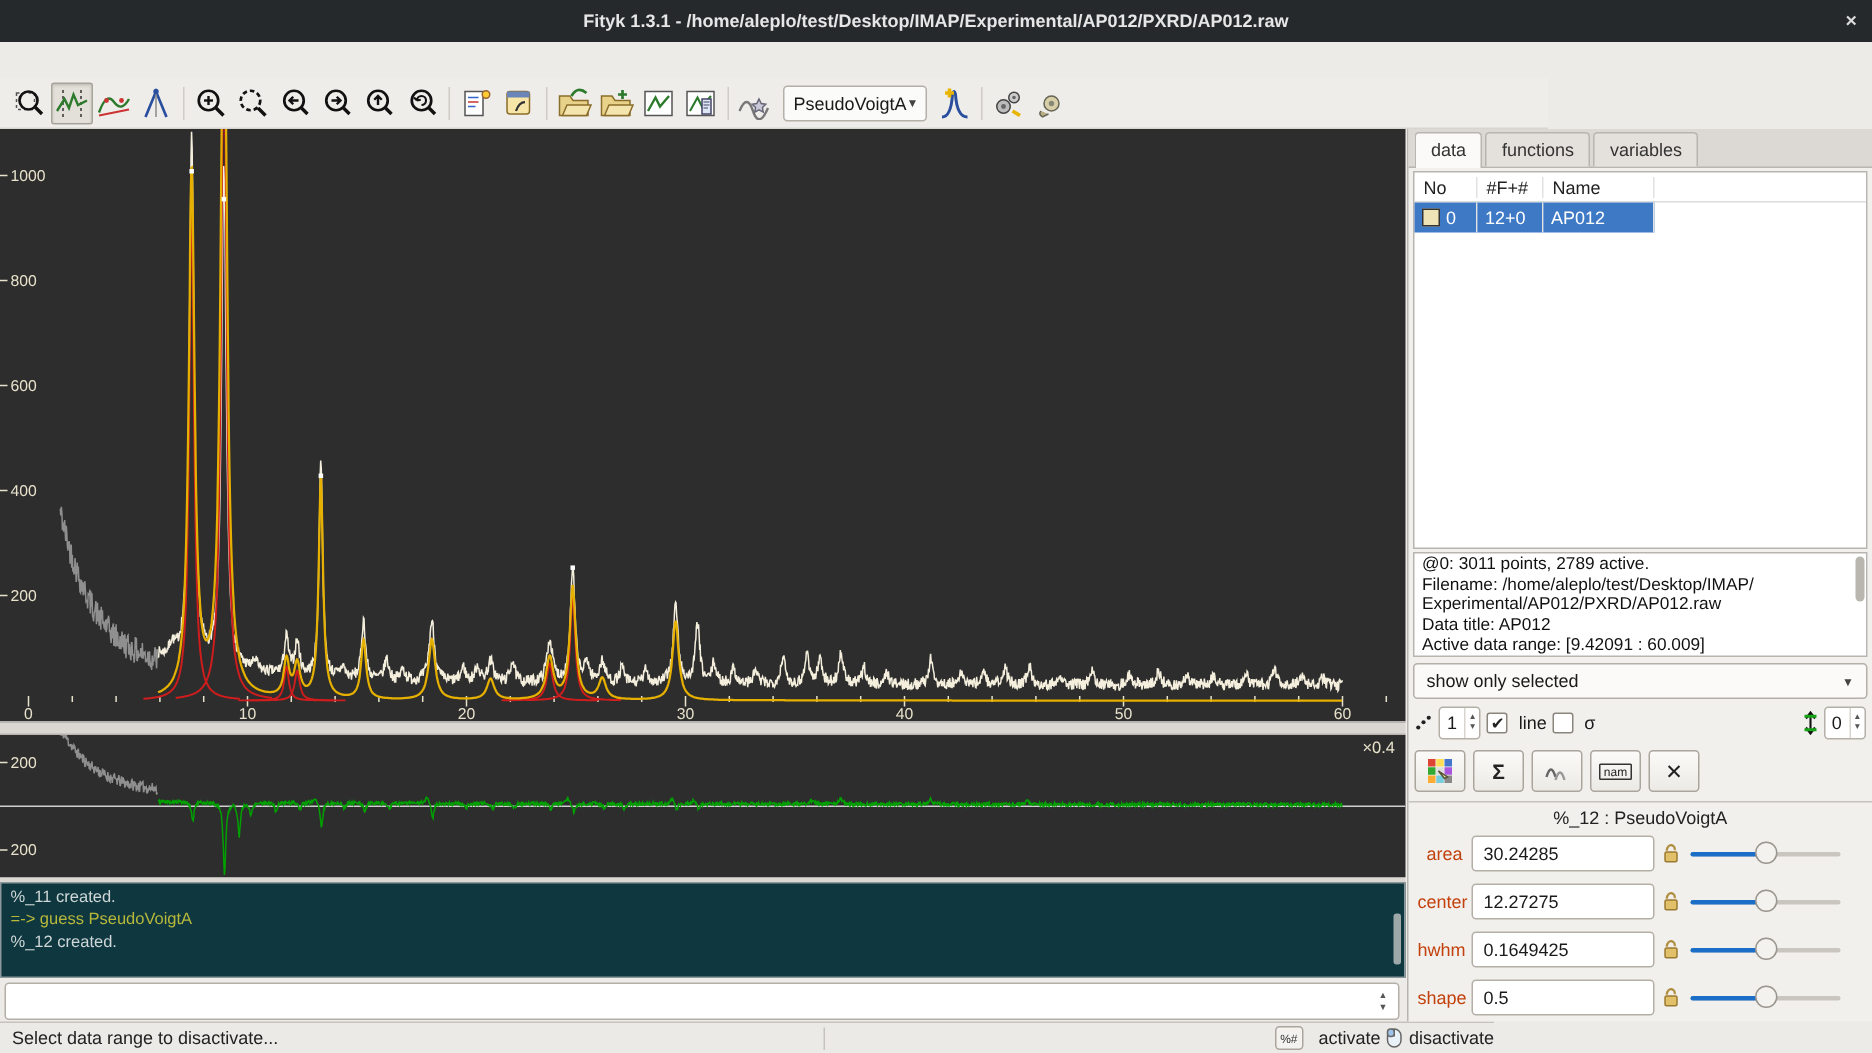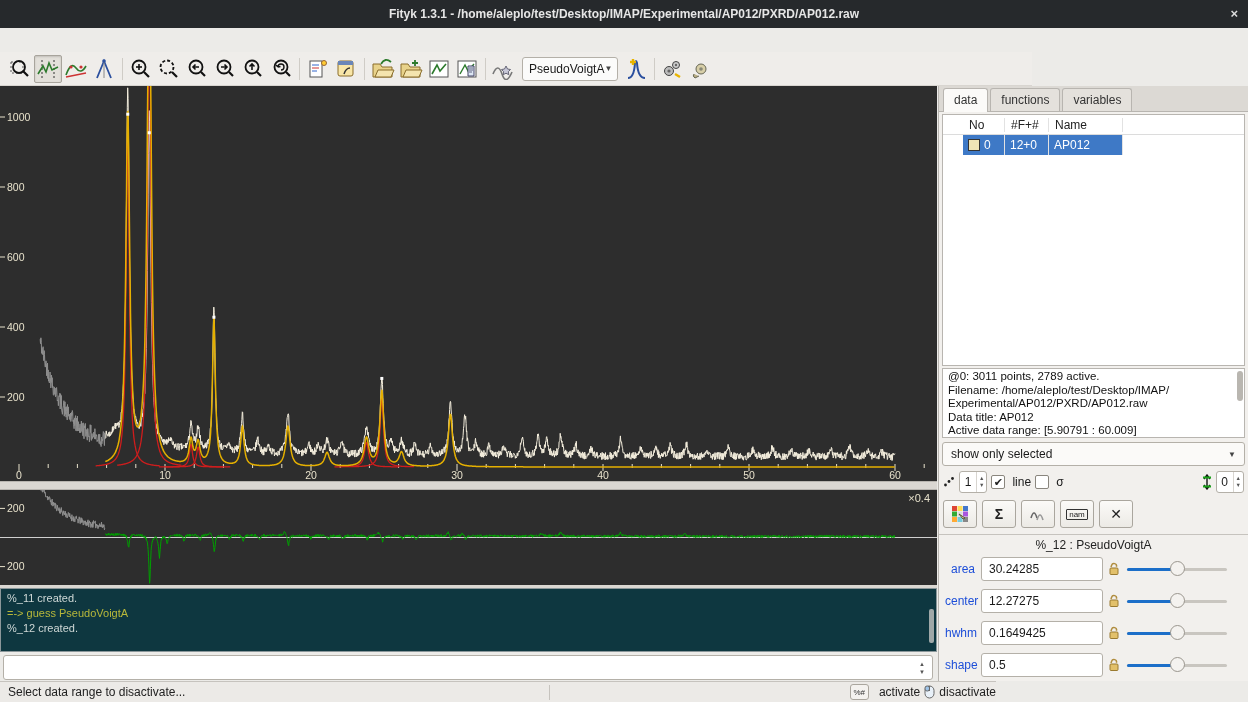--- a/index.html
+++ b/index.html
@@ -58,21 +58,21 @@
 
   
   #right-panel { left:938px; top:86px; width:310px; height:595px; background:#f2f0ed; border-left:1px solid #b8b5b0; }
   #tab-row { display:flex; align-items:flex-end; height:26px; background:#dcd9d4; border-bottom:1px solid #b8b5b0; padding-left:4px; }
   .tab { padding:4px 10px; font-size:12px; border:1px solid #b8b5b0; border-bottom:none; border-radius:3px 3px 0 0; background:#e4e1dc; margin-right:2px; color:#333; }
   .tab.active { background:#fbfaf8; position:relative; top:1px; padding-bottom:5px; }
 
   #data-list { margin:2px 3px 0 3px; background:#ffffff; border:1px solid #b8b5b0; height:252px; position:relative; }
   #list-header { display:flex; height:20px; border-bottom:1px solid #dcdcdc; align-items:center; font-size:12px; color:#222; }
   #list-header div { padding-left:6px; }
-  .col-no { width:42px; border-right:1px solid #e2e2e2;margin-left:20px; }
+  .col-no { width:42px; border-right:1px solid #e2e2e2; }
   .col-f { width:44px; border-right:1px solid #e2e2e2; }
   .col-name { width:74px; border-right:1px solid #e2e2e2; }
   #data-row { display:flex; height:20px; align-items:center; color:#fff; font-size:12px; }
   #data-row .cell { background:#3e79c6; height:20px; display:flex; align-items:center; padding-left:5px; }
   #row-check { width:12px; height:12px; background:#efe4b6; border:1px solid #333; margin-right:4px; }
 
   #info-box { margin:2px 3px 0 3px; background:#ffffff; border:1px solid #b8b5b0; height:70px; padding:1px 5px; position:relative; overflow:hidden; }
   .info-line { font-size:11.5px; line-height:13.6px; color:#111; white-space:nowrap; }
   #info-scroll { position:absolute; right:1px; top:2px; width:6px; height:30px; background:#b9b6b0; border-radius:3px; }
 
@@ -91,21 +91,21 @@
 
   #btn-row { display:flex; gap:5px; margin:4px 4px 0 4px; }
   .panel-btn { min-width:34px; height:28px; border:1px solid #aaa69e; border-radius:3px; background:linear-gradient(#fbfaf8,#eceae5);
                display:flex; align-items:center; justify-content:center; font-size:14px; color:#222; padding:0 5px; }
   #rename-inner { border:1px solid #333; font-size:8px; padding:0 2px; border-radius:1px; }
 
   #param-divider { height:1px; background:#c6c3be; margin:6px 0 0 0; }
   #param-panel { padding:3px 6px 0 6px; }
   #param-title { text-align:center; font-size:12px; color:#222; margin-bottom:3px; }
   .param-row { display:flex; align-items:center; height:28px; margin-bottom:4px; }
-  .param-label { width:36px; text-align:right; padding-right:6px; font-size:12px; color:#1d4ed8; }
+  .param-label { width:36px; text-align:right; padding-right:6px; font-size:12px; color:#c2410c; }
   .param-input { width:122px; height:24px; background:#fff; border:1px solid #b4b0a8; border-radius:3px; display:flex; align-items:center; padding-left:7px; font-size:12px; }
   .lock-wrap { width:22px; display:flex; justify-content:center; }
   .slider { position:relative; width:100px; height:16px; margin-left:2px; }
   .slider .track { position:absolute; left:0; right:0; top:7px; height:3px; background:#c9c6c0; border-radius:2px; }
   .slider .fill { position:absolute; left:0; top:7px; height:3px; background:#1c6fc9; border-radius:2px; }
   .slider .knob { position:absolute; top:0; width:15px; height:15px; background:#f4f2ef; border:1px solid #9a968e; border-radius:50%; }
 
   text { font-family:"Liberation Sans", sans-serif; }
 </style>
 </head>
@@ -411,21 +411,21 @@
         <div class="cell col-name">AP012</div>
       </div>
     </div>
 
     <div id="info-box">
       <div id="info-lines">
           <div class="info-line">@0: 3011 points, 2789 active.</div>
           <div class="info-line">Filename: /home/aleplo/test/Desktop/IMAP/</div>
           <div class="info-line">Experimental/AP012/PXRD/AP012.raw</div>
           <div class="info-line">Data title: AP012</div>
-          <div class="info-line">Active data range: [5.90791 : 60.009]</div>
+          <div class="info-line">Active data range: [9.42091 : 60.009]</div>
         </div>
       <div id="info-scroll"></div>
     </div>
 
     <div id="show-combo">
       <span>show only selected</span>
       <span class="arr">▼</span>
     </div>
 
     <div id="ctrl-row">

